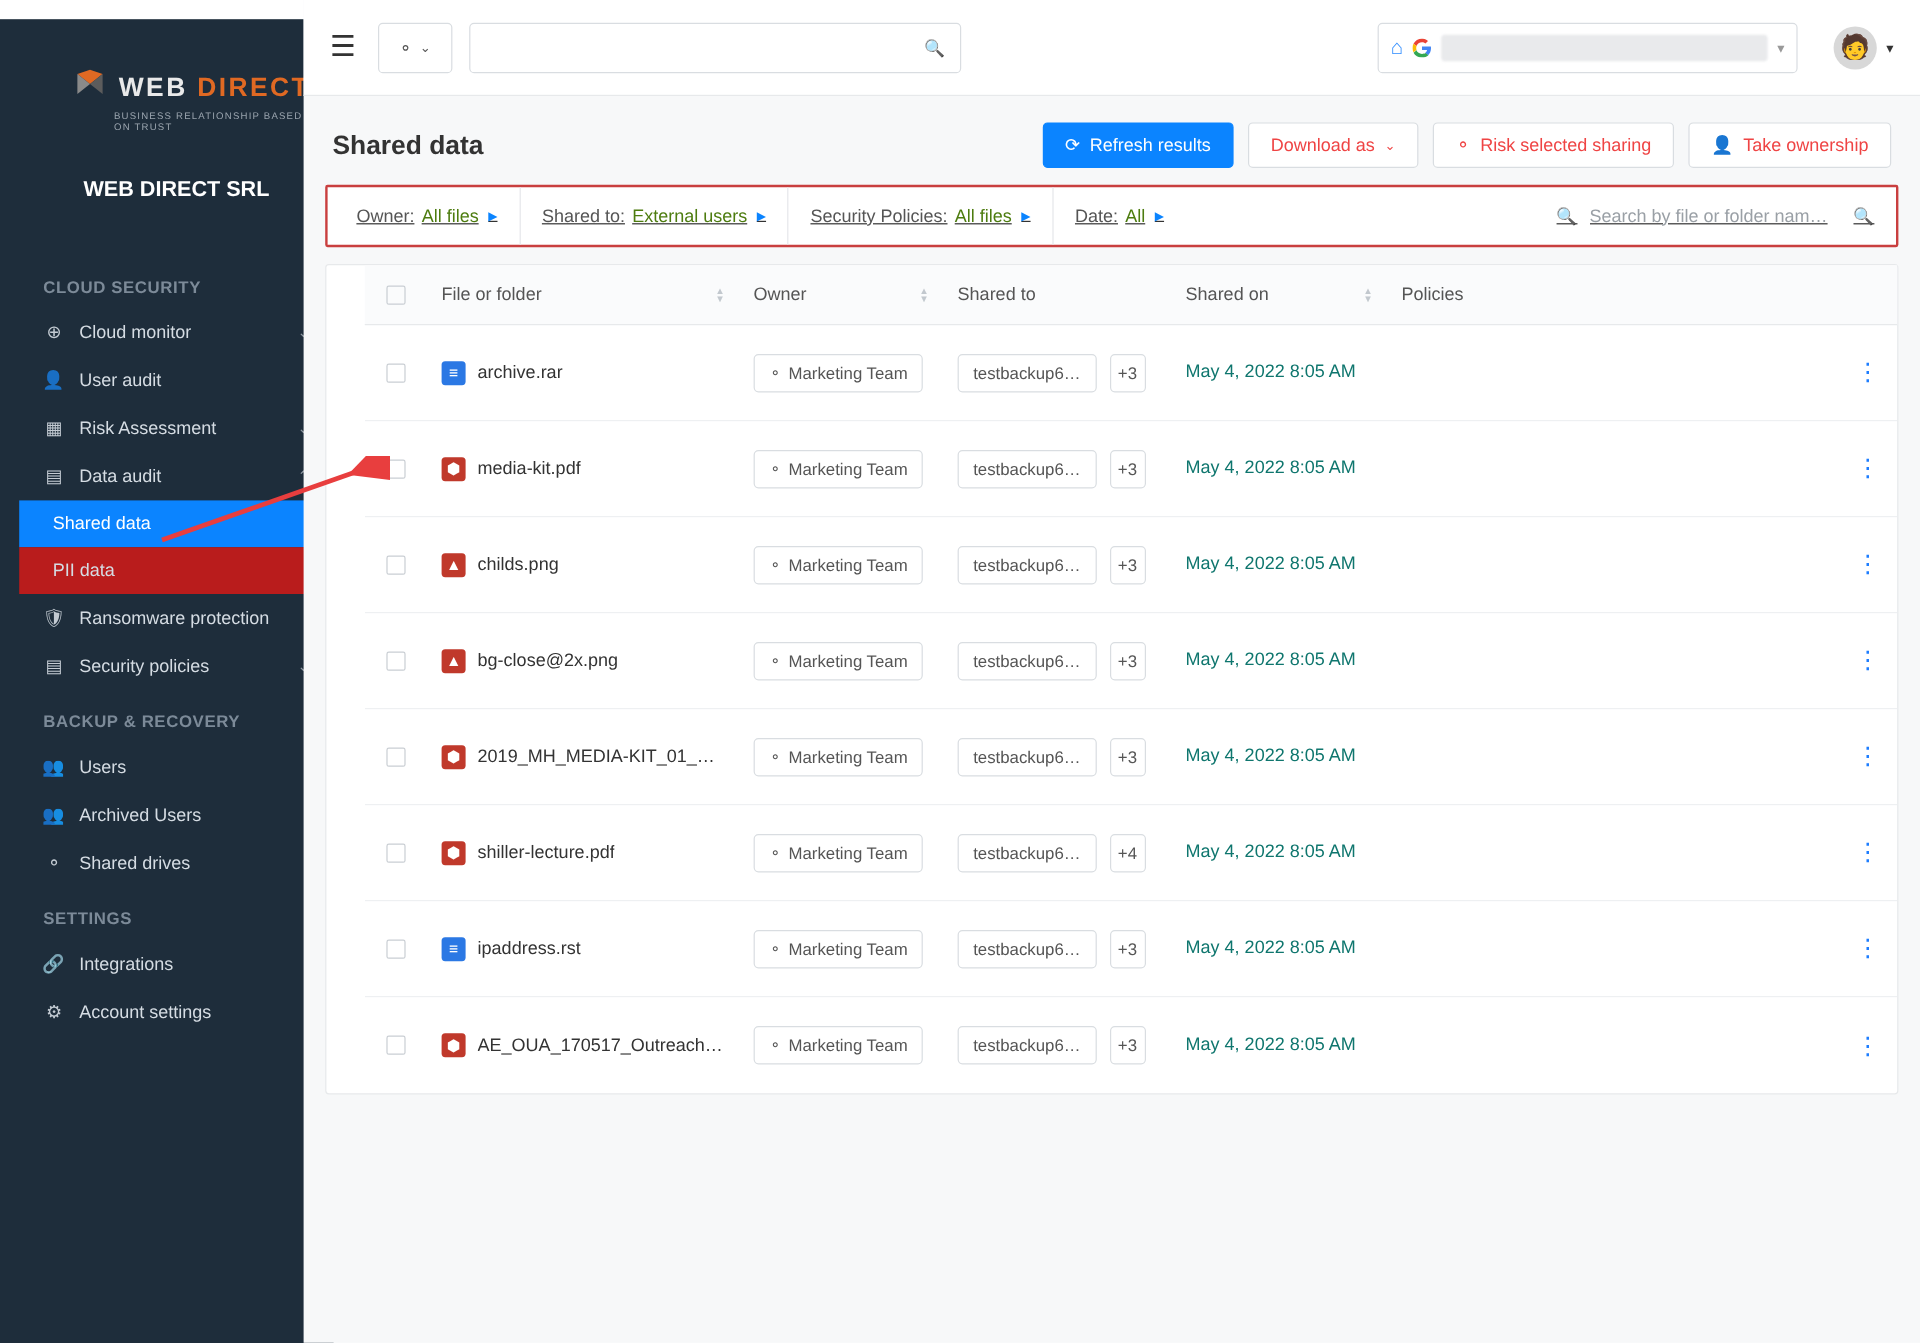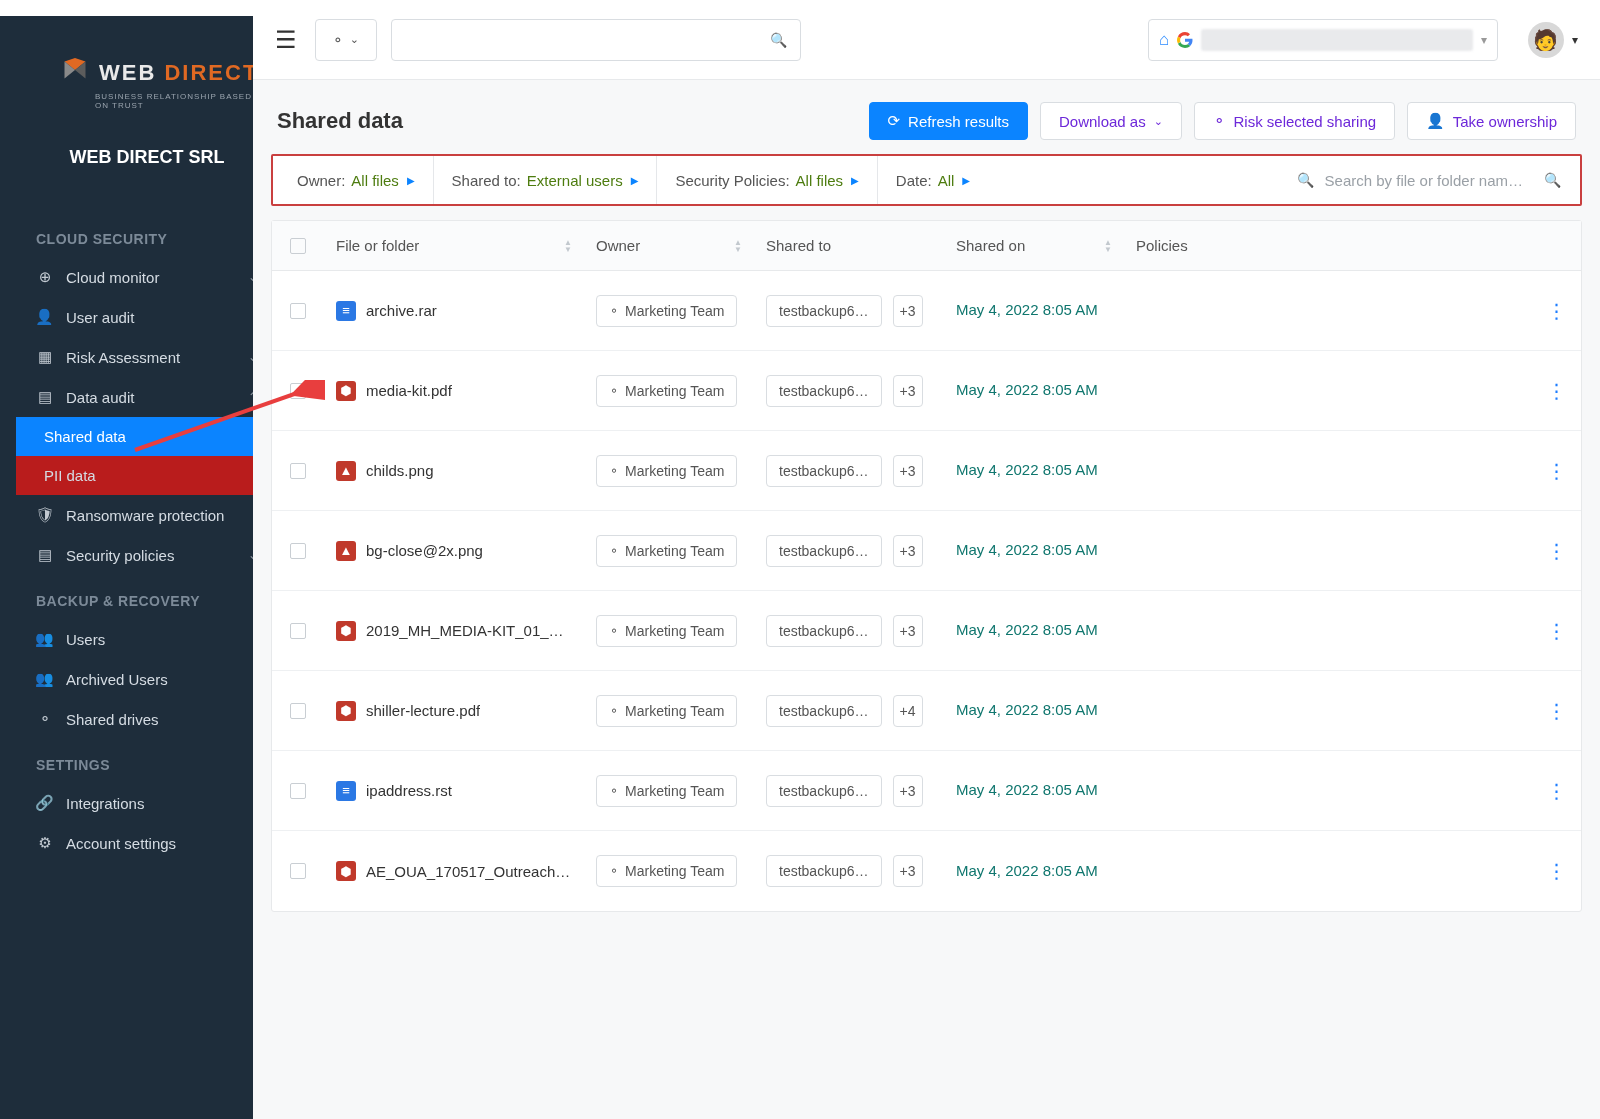--- a/index.html
+++ b/index.html
@@ -39,37 +39,37 @@
   .url-box .url-blur { flex:1; height:22px; background:#e9eaec; border-radius:3px; filter:blur(1px); }
   .url-box .url-chev { font-size:12px; color:#999; }
   .avatar-wrap { display:flex; align-items:center; gap:8px; margin-left:16px; }
   .avatar { width:36px; height:36px; border-radius:50%; background:#d8d8d8 center/cover; display:flex; align-items:center; justify-content:center; font-size:20px; }
 
   
   .title-row { display:flex; align-items:center; padding:22px 24px 14px; gap:12px; }
   .title-row h1 { font-size:22px; font-weight:600; color:#333; flex:0 0 auto; margin-right:auto; }
   .btn { height:38px; border:1px solid #d9dde1; background:#fff; border-radius:4px; display:inline-flex; align-items:center; padding:0 18px; gap:8px; font-size:15px; color:#777; cursor:pointer; }
   .btn.primary { background:#0b84ff; color:#fff; border-color:#0b84ff; }
-  .btn.disabled { color:#6d28d9; }
+  .btn.disabled { color:#ef4444; }
   .btn .caret { font-size:11px; }
 
   
   .filter-area { padding:0 18px 0 18px; }
-  .filter-bar { border:2px solid #c93f3f; background:#fff; border-radius:2px; display:flex; align-items:center; height:52px; padding:0 6px; }
+  .filter-bar { border:2px solid #c93f3f; background:#fff; border-radius:2px; display:flex; align-items:center; height:52px; padding:0 6px;text-decoration:underline; }
   .filter-pill { display:flex; align-items:center; gap:6px; padding:0 18px; border-right:1px solid #e5e7ea; height:100%; font-size:15px; }
   .filter-pill.borderless-right { border-right:none; }
   .filter-pill .label { color:#555; }
   .filter-pill .value { color:#4d7c0f; font-weight:500; }
   .filter-pill .tri { color:#0b84ff; font-size:10px; margin-left:2px; }
   .filter-search { margin-left:auto; display:flex; align-items:center; gap:10px; padding:0 12px; color:#9aa0a6; flex:0 0 280px; }
   .filter-search input { border:none; outline:none; font-size:15px; color:#555; width:210px; }
   .filter-search input::placeholder { color:#9aa0a6; }
 
   
-  .table-wrap { margin:14px 18px 15px; background:#fff; border:1px solid #e7e9eb; border-radius:3px; position:relative; }
+  .table-wrap { margin:14px 18px 15px; background:#fff; border:1px solid #e7e9eb; border-radius:3px; position:relative;padding-left:32px; }
   .thead { display:flex; align-items:center; height:50px; border-bottom:1px solid #e7e9eb; background:#fafbfc; color:#555; font-size:15px; }
   .thead .th, .row .td { padding:0 12px; display:flex; align-items:center; }
   .col-chk { width:52px; justify-content:center; }
   .col-file { width:260px; }
   .col-owner { width:170px;text-align:right; }
   .col-shared { width:190px; }
   .col-date { width:180px; }
   .col-pol { width:150px; }
   .col-actions { width:48px; margin-left:auto; justify-content:center; color:#0b84ff; }
   .sort-caret { display:inline-flex; flex-direction:column; margin-left:auto; font-size:8px; line-height:7px; color:#c2c8ce; }

